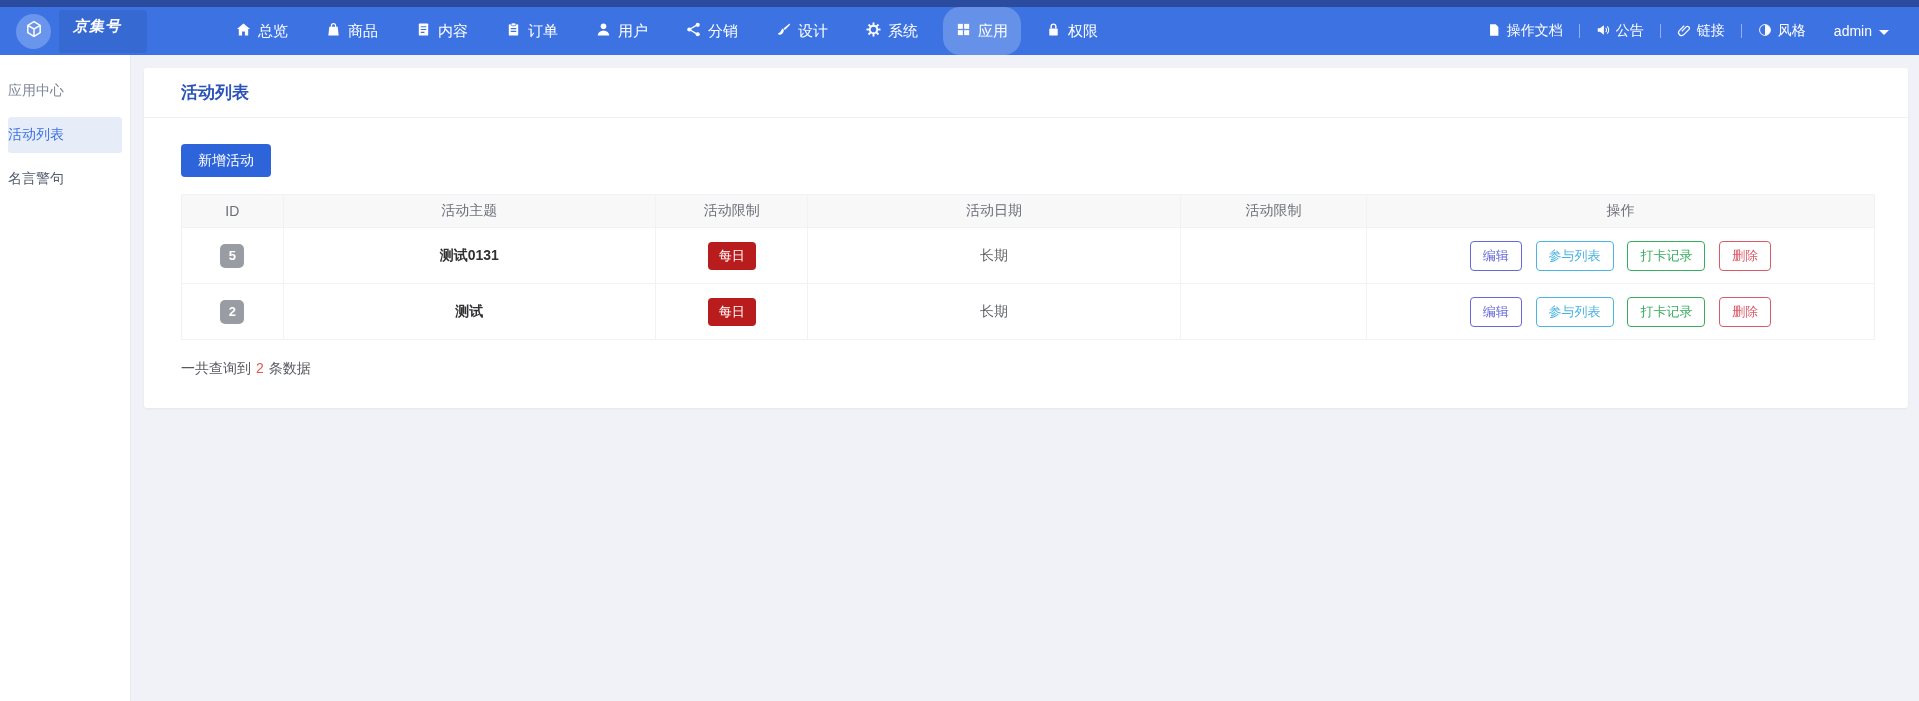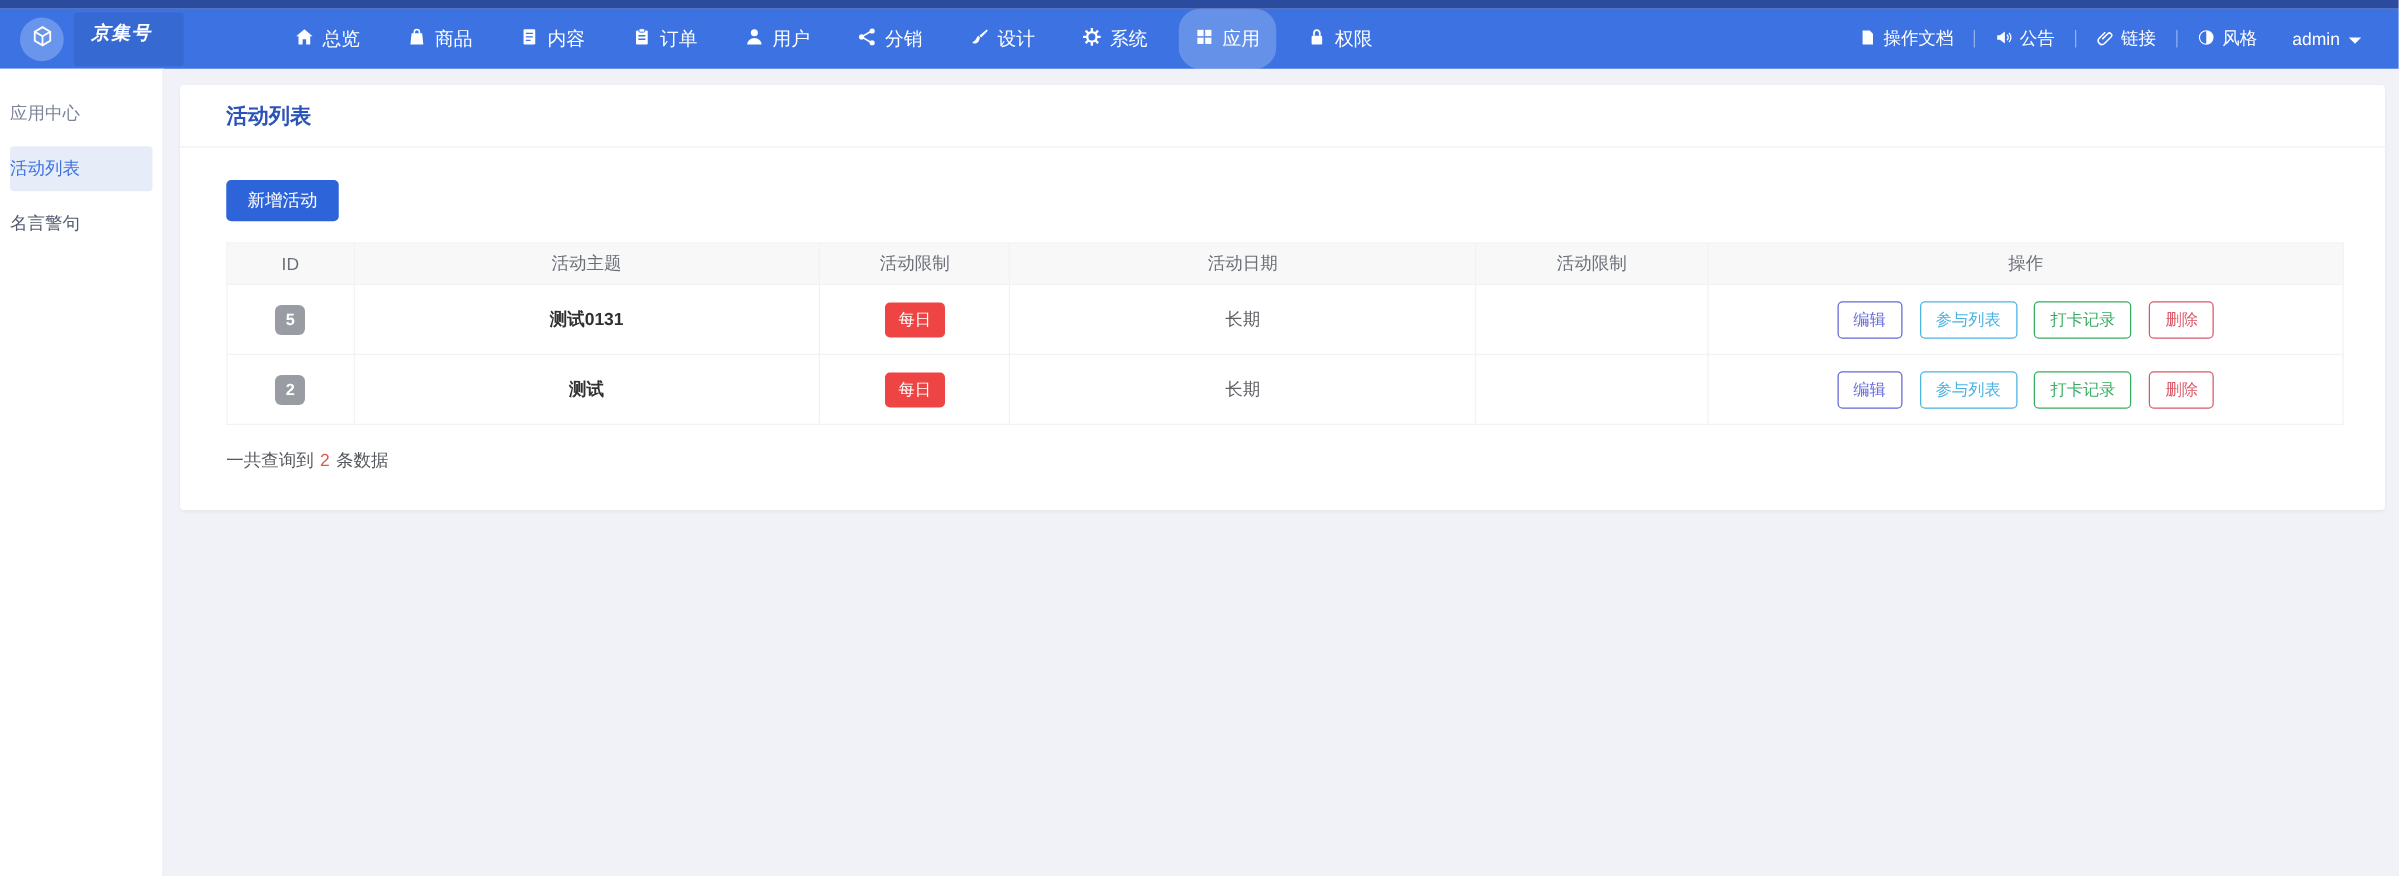--- a/index.html
+++ b/index.html
@@ -53,21 +53,21 @@
     border:1px solid #f1f2f5; background:#fff; }
   th:nth-child(1), td:nth-child(1) { width:6%; }
   th:nth-child(2), td:nth-child(2) { width:22%; }
   th:nth-child(3), td:nth-child(3) { width:9%; }
   th:nth-child(4), td:nth-child(4) { width:22%;text-align:center; }
   th:nth-child(5), td:nth-child(5) { width:11%; }
   th:nth-child(6), td:nth-child(6) { width:30%; }
   .cell-theme { font-weight:bold; color:#303133; }
   .id-badge { display:inline-block; min-width:24px; height:24px; line-height:24px; background:#999da3;
     color:#fff; font-weight:bold; font-size:13px; border-radius:5px; padding:0 4px; }
-  .type-badge { display:inline-block; background:#ef4444; color:#fff; font-size:13px;
+  .type-badge { display:inline-block; background:#b91c1c; color:#fff; font-size:13px;
     border-radius:4px; padding:5px 11px; }
   .op-btn { background:#fff; border-radius:4px; height:30px; padding:0 12px; font-size:13px;
     cursor:pointer; margin:0 5px; font-family:inherit; }
   .op-edit   { color:#6469d8; border:1px solid #6469d8; }
   .op-join   { color:#4ab3e2; border:1px solid #4ab3e2; }
   .op-record { color:#38ad60; border:1px solid #38ad60;text-align:right; }
   .op-del    { color:#da5a6a; border:1px solid #da5a6a; }
 
   .table-footer { margin-top:20px; font-size:14px; color:#55585e; }
   .table-footer .count { color:#e0564a; padding:0 5px; }

